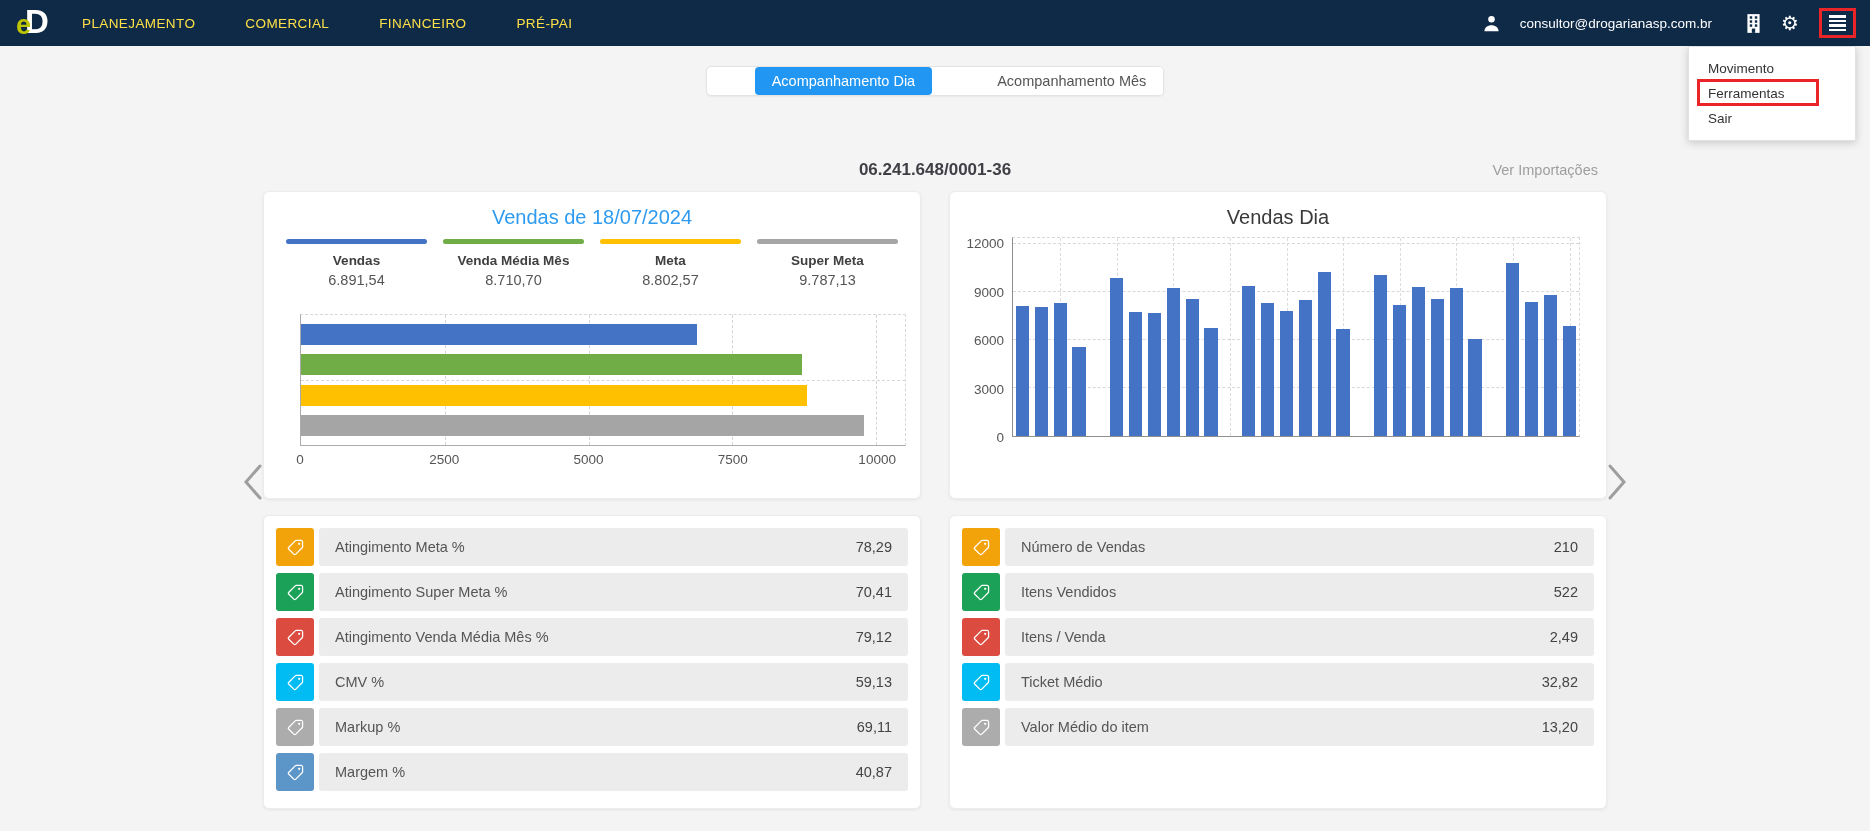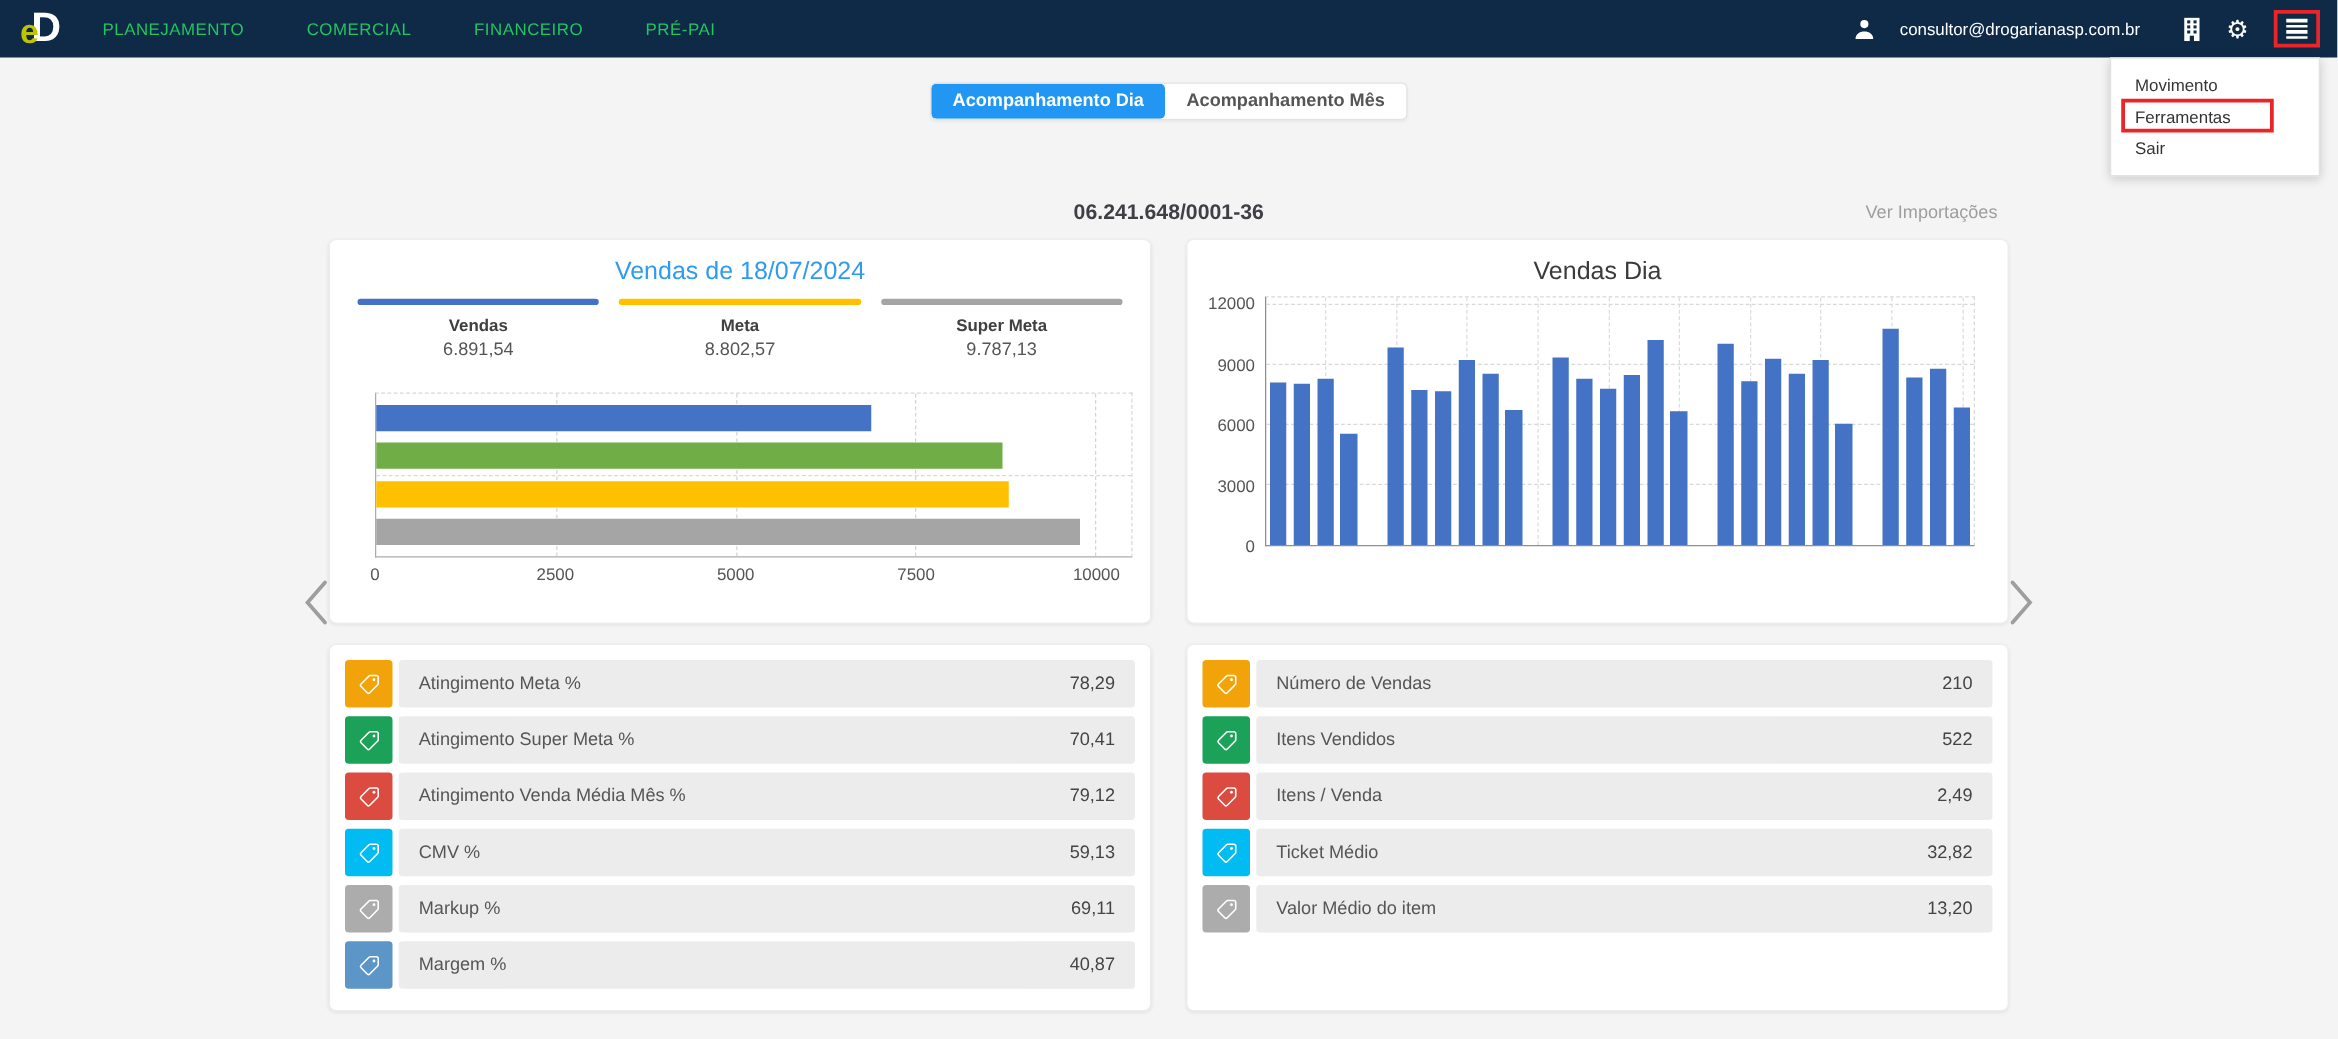--- a/index.html
+++ b/index.html
@@ -5,40 +5,40 @@
   * { box-sizing: border-box; margin: 0; padding: 0; }
   html,body { width:1870px; height:831px; overflow:hidden;
     font-family:"Liberation Sans","DejaVu Sans",sans-serif; background:#F4F4F4; }
 
   
   .navbar { height:46px; background:#0E2A47; display:flex; align-items:center; padding:0 14px; position:relative; }
   .logo { position:relative; width:42px; height:42px; flex:0 0 auto; }
   .logo .logo-D { position:absolute; left:11px; top:1px; color:#fff; font-size:33px; font-weight:bold; }
   .logo .logo-e { position:absolute; left:2px; top:8px; color:#BEC400; font-size:27px; font-weight:bold; }
   .nav-menu { display:flex; gap:50px; margin-left:26px; }
-  .nav-item { color:#22c55e; font-size:13.5px; letter-spacing:.4px; cursor:pointer; }
+  .nav-item { color:#fde047; font-size:13.5px; letter-spacing:.4px; cursor:pointer; }
   .nav-right { margin-left:auto; display:flex; align-items:center; gap:20px; }
   .user-email { color:#fff; font-size:13.5px; margin-right:14px; }
   .nav-icon { display:flex; align-items:center; justify-content:center; cursor:pointer; }
   .gear-glyph { color:#fff; font-size:20px; font-family:"DejaVu Sans",sans-serif; line-height:1; }
   .menu-btn { border:3px solid #EB2428; padding:4px 7px; display:flex; flex-direction:column; gap:2px; }
   .menu-btn span { width:17px; height:2.5px; background:#fff; display:block; }
 
   
   .dropdown { position:absolute; top:46px; right:14px; width:168px; background:#fff;
     border:1px solid #E2E2E2; box-shadow:0 2px 8px rgba(0,0,0,.18); padding:9px 0; z-index:20; }
   .dd-item { position:relative; padding:5px 0 5px 19px; font-size:13.5px; color:#333; cursor:pointer; }
   .red-frame { position:absolute; left:8px; top:-2px; width:122px; height:27px;
     border:3px solid #EB2428; pointer-events:none; }
 
   
   .tabs-row { display:flex; justify-content:center; margin-top:20px; }
   .tab-group { display:flex; background:#fff; border:1px solid #E3E3E3; border-radius:5px; overflow:hidden;
     box-shadow:0 1px 2px rgba(0,0,0,.05); }
-  .tab { padding:6px 17px; font-size:14.5px; font-weight:bold; color:#555; background:#fff; cursor:pointer; }
+  .tab { padding:6px 17px; font-size:14.5px; font-weight:normal; color:#555; background:#fff; cursor:pointer;margin-left:48px; }
   .tab.active { background:#2196F3; color:#fff; border-radius:4px; }
 
   
   .header-row { position:relative; margin-top:64px; height:24px; }
   .company-id { text-align:center; font-size:17px; font-weight:bold; color:#3F3F46; }
   .import-link { position:absolute; right:272px; top:2px; color:#9E9E9E; font-size:14.5px; cursor:pointer; }
 
   
   .carousel { position:relative; margin-top:7px; }
   .cards-row { display:flex; justify-content:center; gap:28px; }
@@ -176,20 +176,25 @@
 
     <div class="card top">
       <div class="card-title blue">Vendas de 18/07/2024</div>
       <div class="legend-row">
           <div class="legend-item">
             <div class="legend-bar" style="background: rgb(68, 114, 196);"></div>
             <div class="legend-label">Vendas</div>
             <div class="legend-value">6.891,54</div>
           </div>
           <div class="legend-item">
+            <div class="legend-bar" style="background: rgb(112, 173, 71);"></div>
+            <div class="legend-label">Venda Média Mês</div>
+            <div class="legend-value">8.710,70</div>
+          </div>
+          <div class="legend-item">
             <div class="legend-bar" style="background: rgb(255, 192, 0);"></div>
             <div class="legend-label">Meta</div>
             <div class="legend-value">8.802,57</div>
           </div>
           <div class="legend-item">
             <div class="legend-bar" style="background: rgb(165, 165, 165);"></div>
             <div class="legend-label">Super Meta</div>
             <div class="legend-value">9.787,13</div>
           </div>
         </div>

